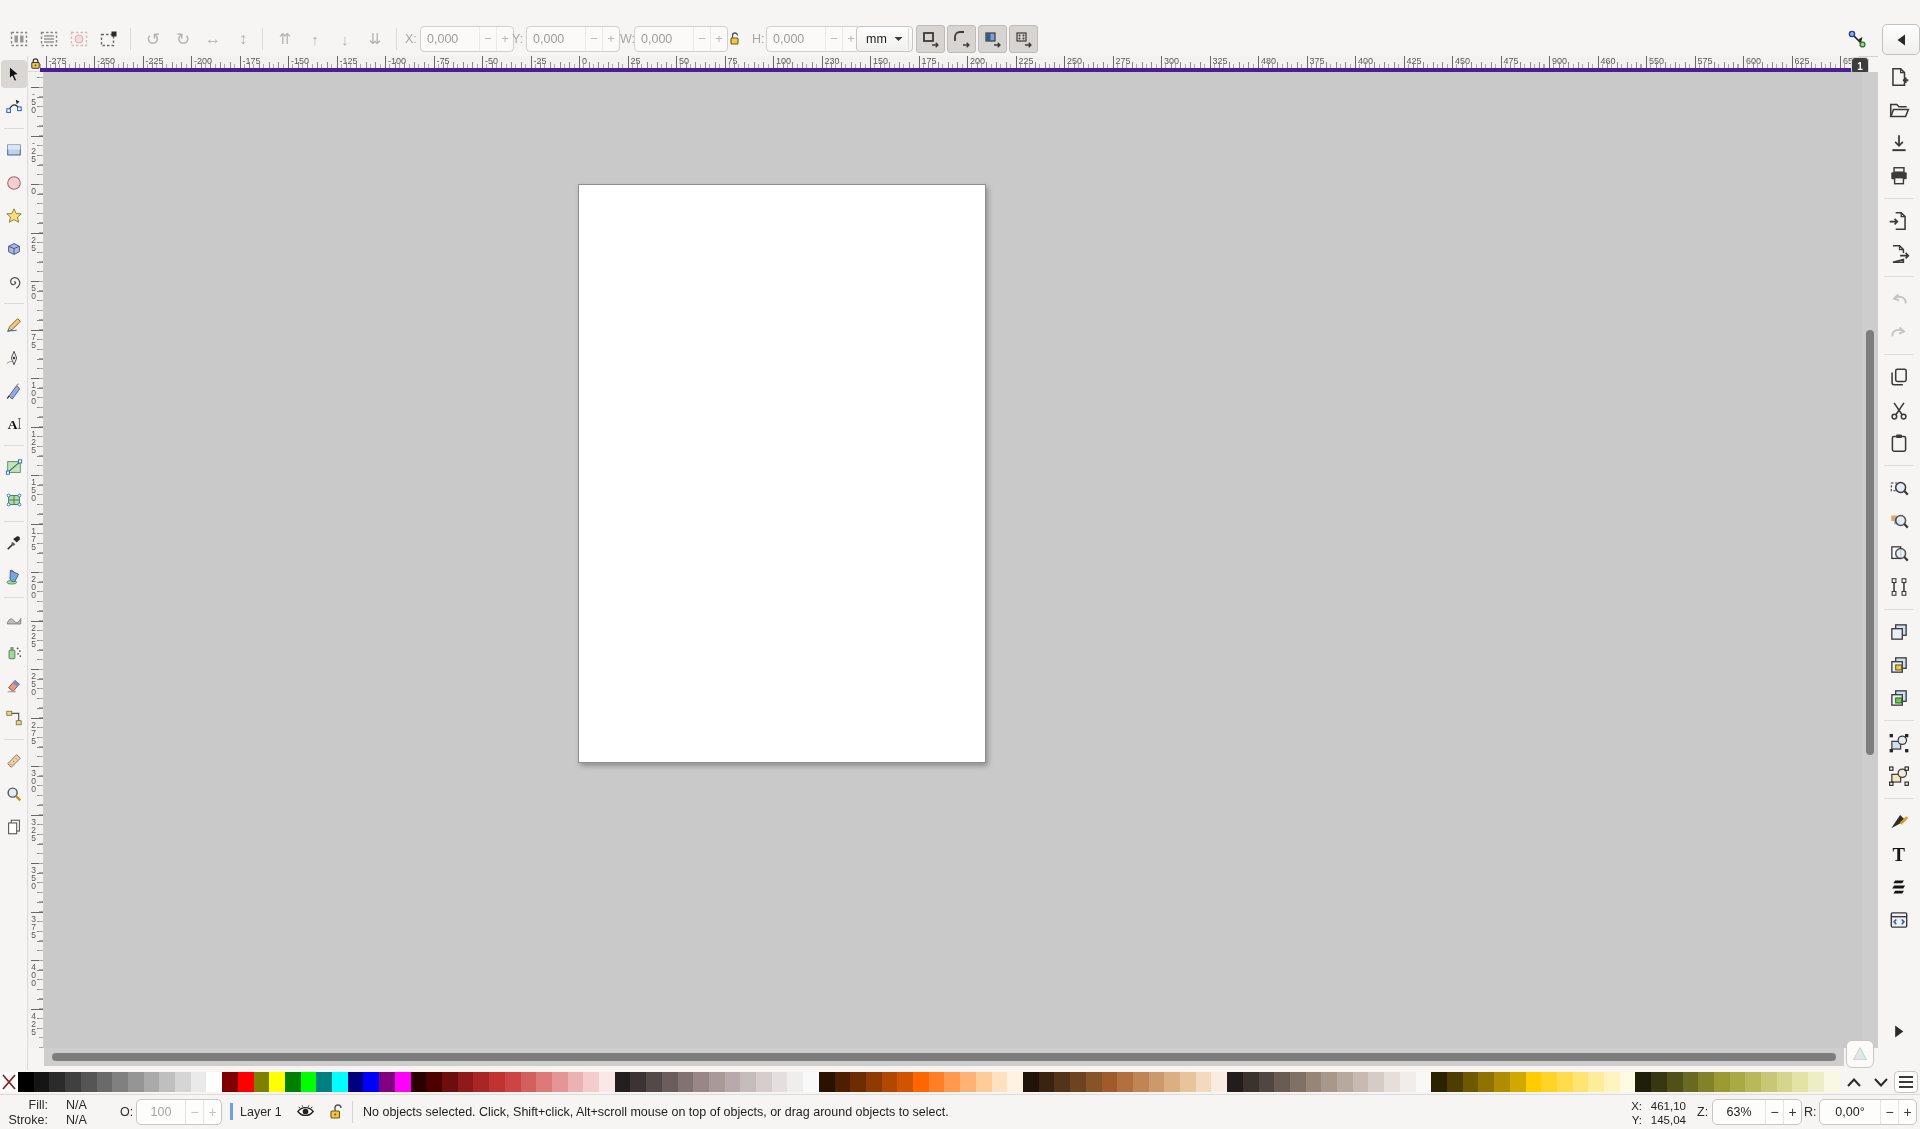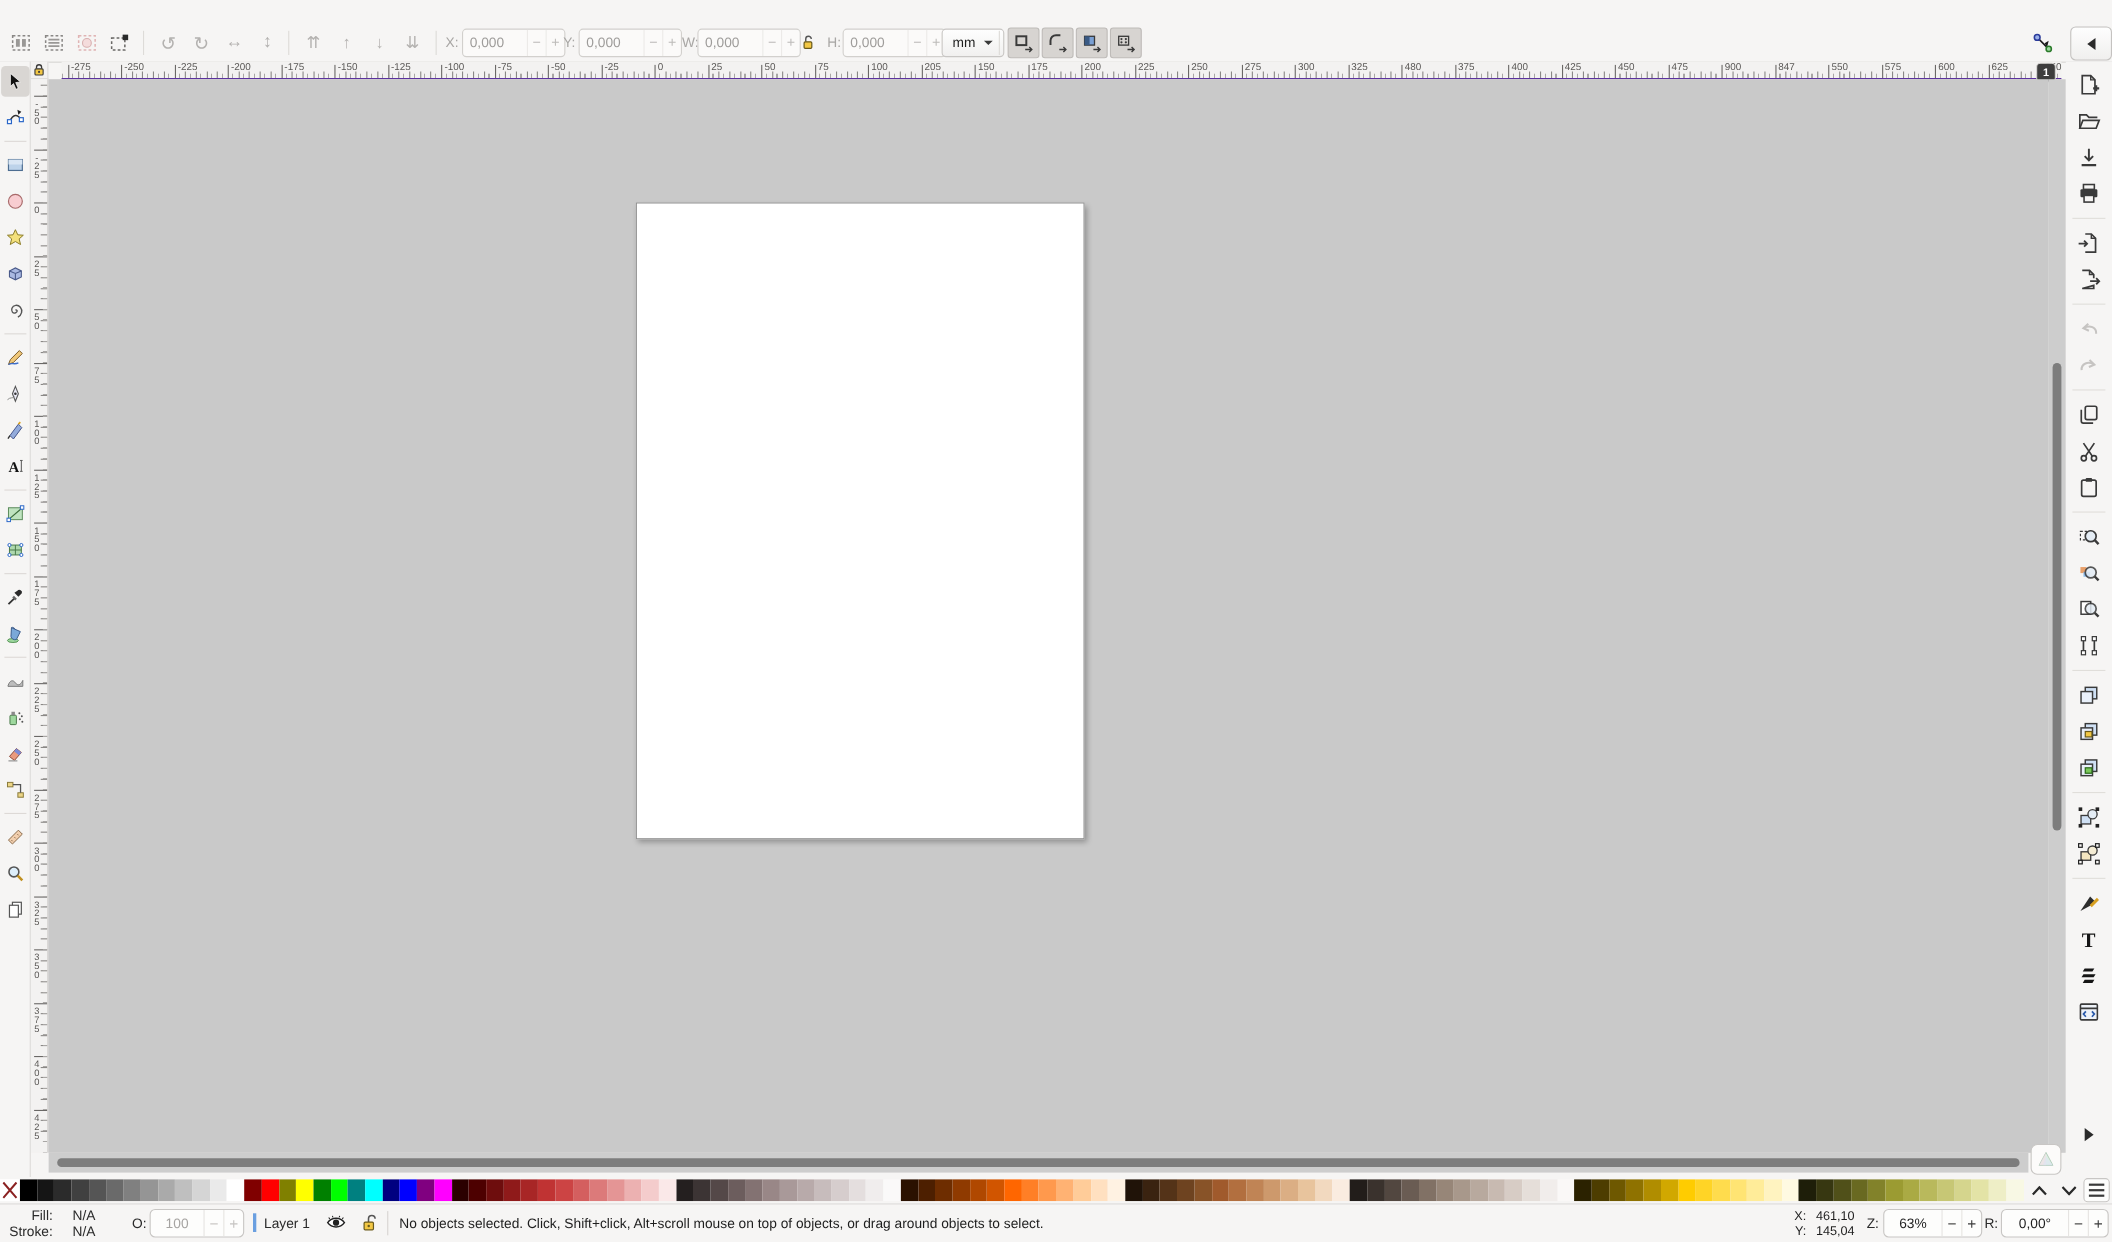--- a/index.html
+++ b/index.html
@@ -28,22 +28,22 @@
       background:linear-gradient(#fefefe,#f1f0ef);border:1px solid #c8c6c4;border-radius:4px;box-sizing:border-box;
       font-size:12.5px;color:#1e1e1e;}
   .tgl{position:absolute;top:3px;width:29px;height:28px;background:#d7d4d1;border:1px solid #bebbb8;
        border-radius:3px;display:flex;align-items:center;justify-content:center;box-sizing:border-box;}
   #snap-collapse{position:absolute;top:2px;left:1882px;width:36px;height:29px;background:linear-gradient(#fefefe,#f0efee);
        border:1px solid #c4c2c0;border-radius:5px;display:flex;align-items:center;justify-content:center;}
 
   
   #ruler-corner{position:absolute;left:28px;top:56px;width:16px;height:16px;background:#f3f2f1;
       display:flex;align-items:center;justify-content:center;border-right:1px solid #dddbd9;border-bottom:1px solid #dddbd9;box-sizing:border-box;}
-  #h-ruler{position:absolute;left:56px;top:56px;width:1818px;height:16px;background:#f3f2f1;overflow:hidden;
-      border-bottom:1px solid #4c1d95;box-sizing:border-box;text-decoration:underline;}
+  #h-ruler{position:absolute;left:40px;top:56px;width:1818px;height:16px;background:#f3f2f1;overflow:hidden;
+      border-bottom:4px solid #4c1d95;box-sizing:border-box;text-decoration:underline;}
   #h-ruler::after{content:"";position:absolute;left:0;bottom:0;width:100%;height:4px;
       background:repeating-linear-gradient(90deg,#a9a7a5 0 1px,transparent 1px 9.7px);}
   .htick{position:absolute;bottom:0;width:1px;height:6px;background:#8a8886;}
   .htick.maj{height:12px;background:#6a6866;}
   .hlab{position:absolute;top:0px;font-size:9px;color:#5a5856;}
   #v-ruler{position:absolute;left:28px;top:72px;width:16px;height:976px;background:#f3f2f1;overflow:hidden;
       border-right:1px solid #cfcdcb;box-sizing:border-box;}
   #v-ruler::after{content:"";position:absolute;top:0;right:0;height:100%;width:4px;
       background:repeating-linear-gradient(0deg,#a9a7a5 0 1px,transparent 1px 9.7px);}
   .vtick{position:absolute;right:0;height:1px;width:6px;background:#8a8886;}
@@ -342,21 +342,21 @@
       <div class="htick" style="left: 703.9px;"></div>
       <div class="htick" style="left: 713.6px;"></div>
       <div class="htick" style="left: 723.3px;"></div>
       <div class="htick maj" style="left: 733px;"></div>
       <div class="hlab" style="left: 736px;">100</div>
       <div class="htick" style="left: 742.7px;"></div>
       <div class="htick" style="left: 752.4px;"></div>
       <div class="htick" style="left: 762.1px;"></div>
       <div class="htick" style="left: 771.8px;"></div>
       <div class="htick maj" style="left: 781.5px;"></div>
-      <div class="hlab" style="left: 784.5px;">205</div>
+      <div class="hlab" style="left: 784.5px;">230</div>
       <div class="htick" style="left: 791.2px;"></div>
       <div class="htick" style="left: 800.9px;"></div>
       <div class="htick" style="left: 810.6px;"></div>
       <div class="htick" style="left: 820.3px;"></div>
       <div class="htick maj" style="left: 830px;"></div>
       <div class="hlab" style="left: 833px;">150</div>
       <div class="htick" style="left: 839.7px;"></div>
       <div class="htick" style="left: 849.4px;"></div>
       <div class="htick" style="left: 859.1px;"></div>
       <div class="htick" style="left: 868.8px;"></div>
@@ -438,21 +438,21 @@
       <div class="htick" style="left: 1479.9px;"></div>
       <div class="htick" style="left: 1489.6px;"></div>
       <div class="htick" style="left: 1499.3px;"></div>
       <div class="htick maj" style="left: 1509px;"></div>
       <div class="hlab" style="left: 1512px;">900</div>
       <div class="htick" style="left: 1518.7px;"></div>
       <div class="htick" style="left: 1528.4px;"></div>
       <div class="htick" style="left: 1538.1px;"></div>
       <div class="htick" style="left: 1547.8px;"></div>
       <div class="htick maj" style="left: 1557.5px;"></div>
-      <div class="hlab" style="left: 1560.5px;">847</div>
+      <div class="hlab" style="left: 1560.5px;">460</div>
       <div class="htick" style="left: 1567.2px;"></div>
       <div class="htick" style="left: 1576.9px;"></div>
       <div class="htick" style="left: 1586.6px;"></div>
       <div class="htick" style="left: 1596.3px;"></div>
       <div class="htick maj" style="left: 1606px;"></div>
       <div class="hlab" style="left: 1609px;">550</div>
       <div class="htick" style="left: 1615.7px;"></div>
       <div class="htick" style="left: 1625.4px;"></div>
       <div class="htick" style="left: 1635.1px;"></div>
       <div class="htick" style="left: 1644.8px;"></div>

